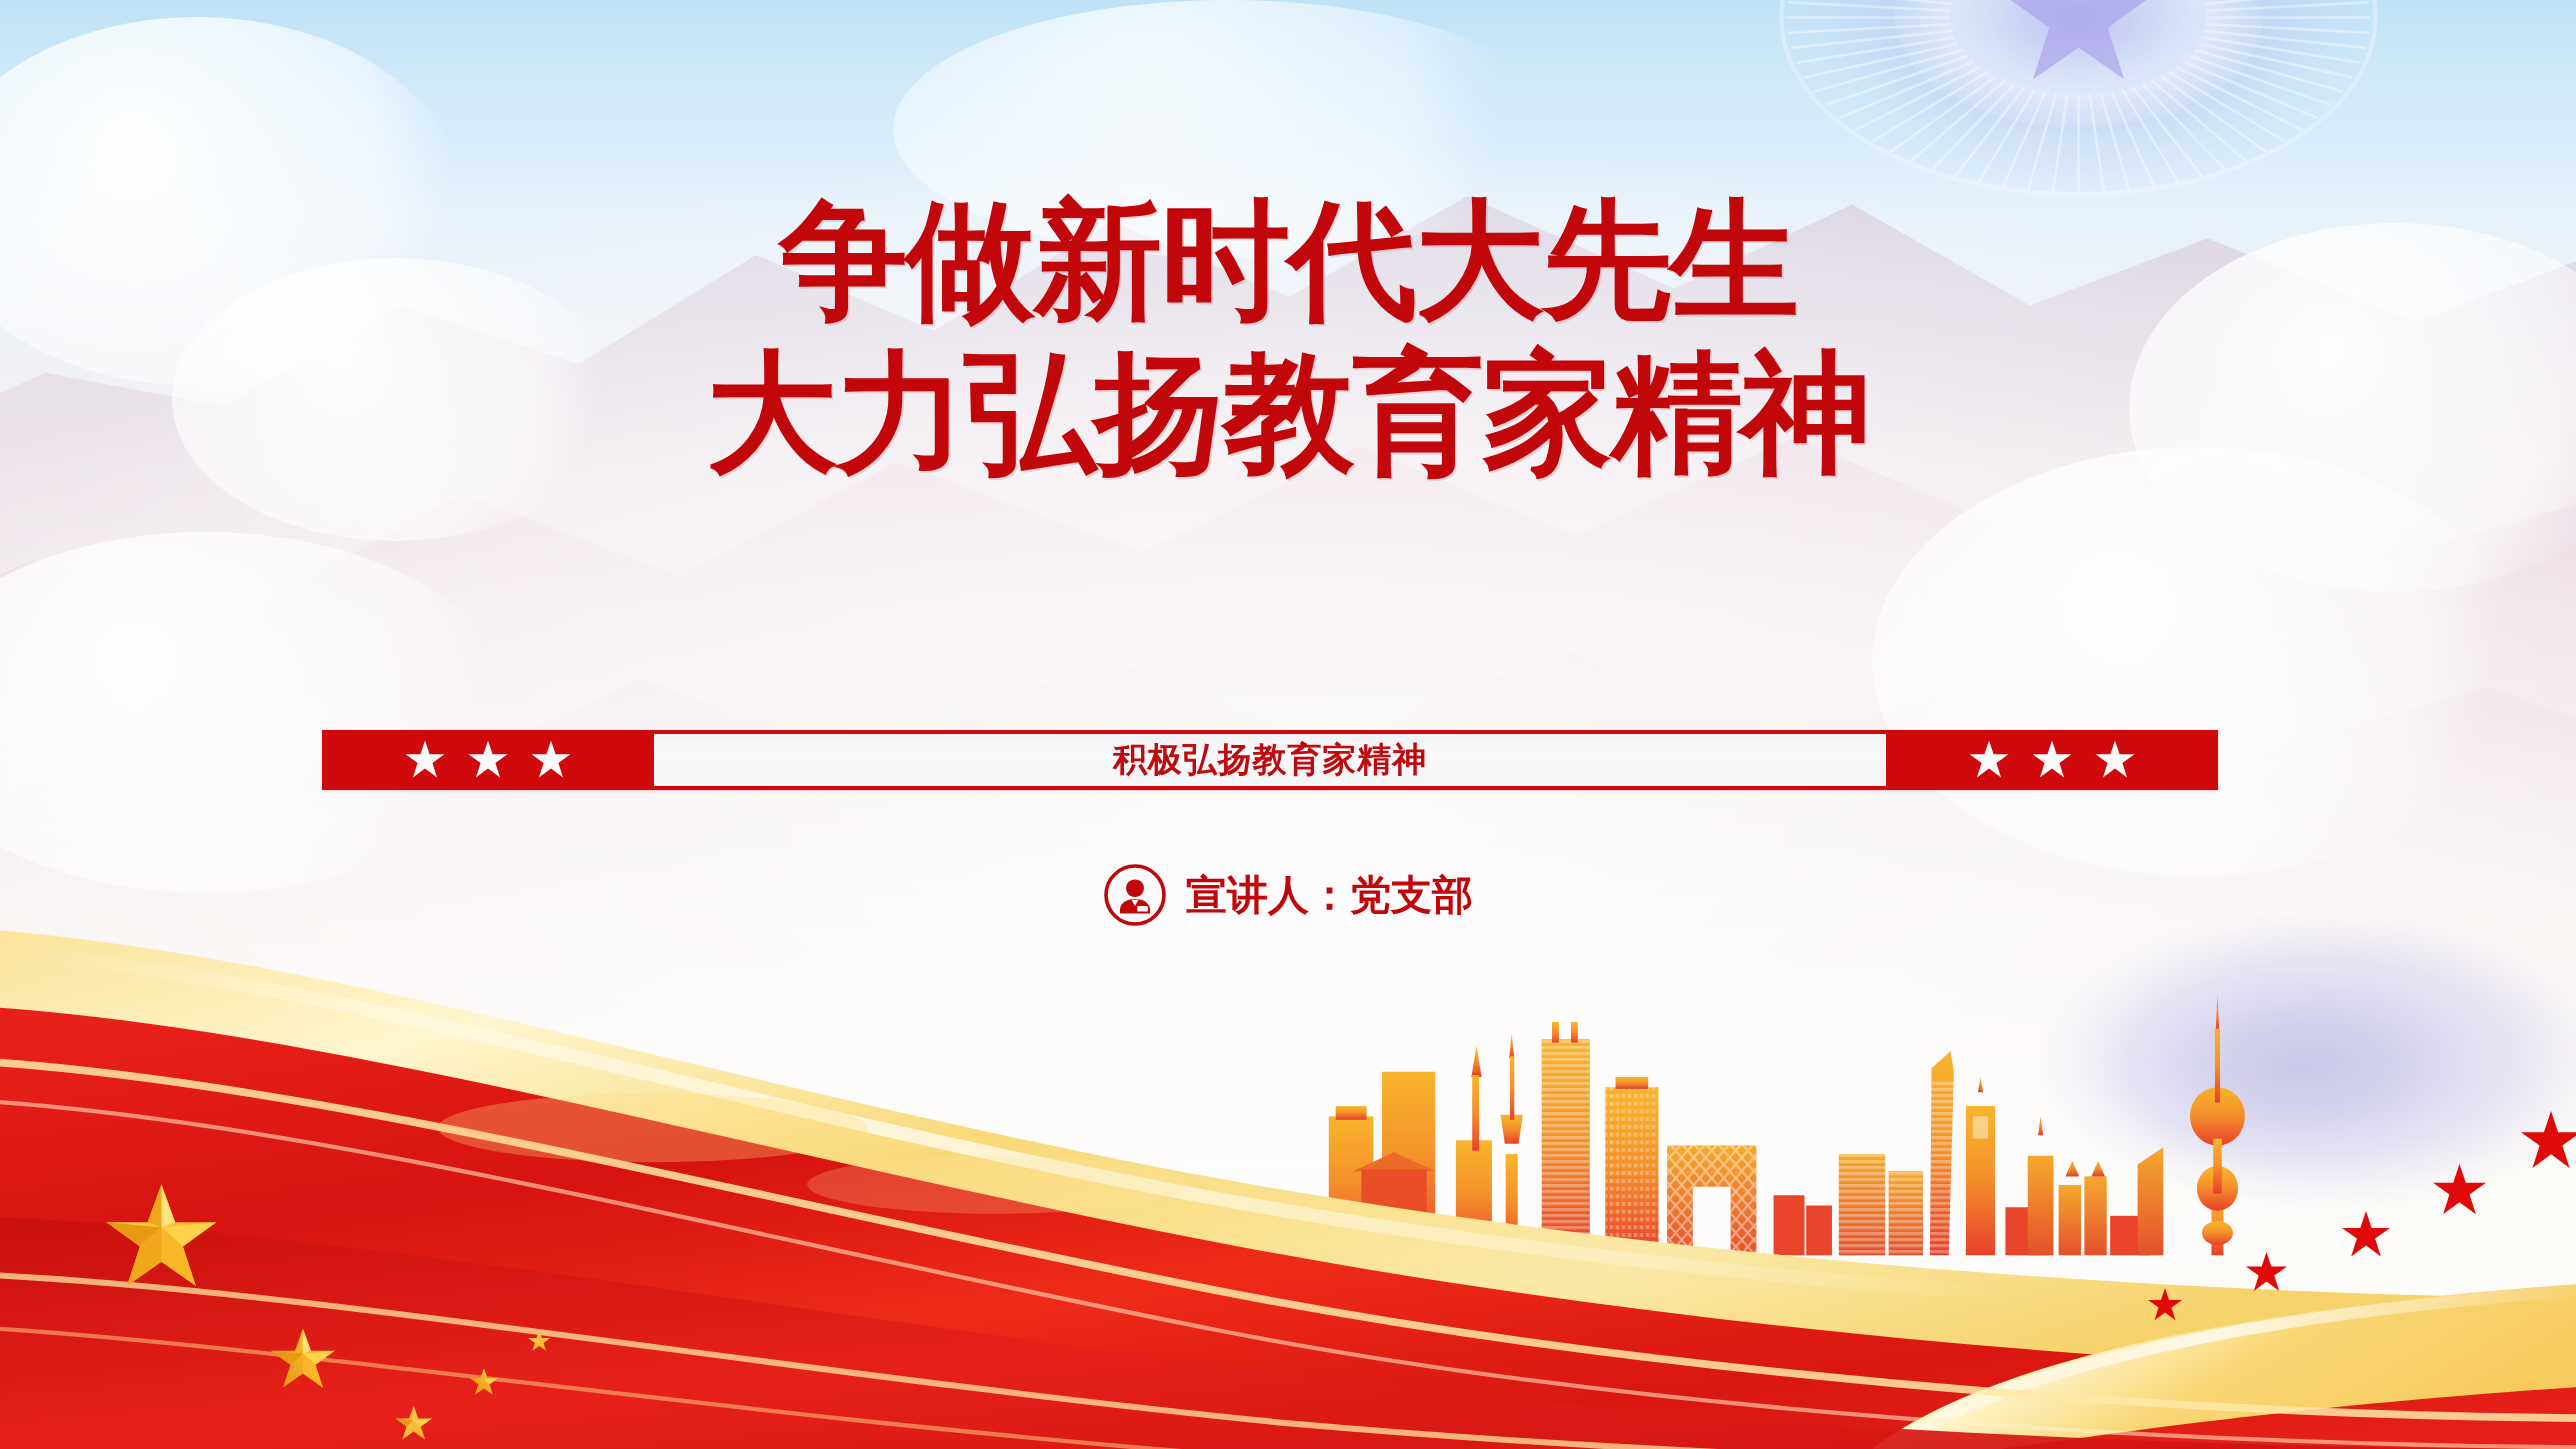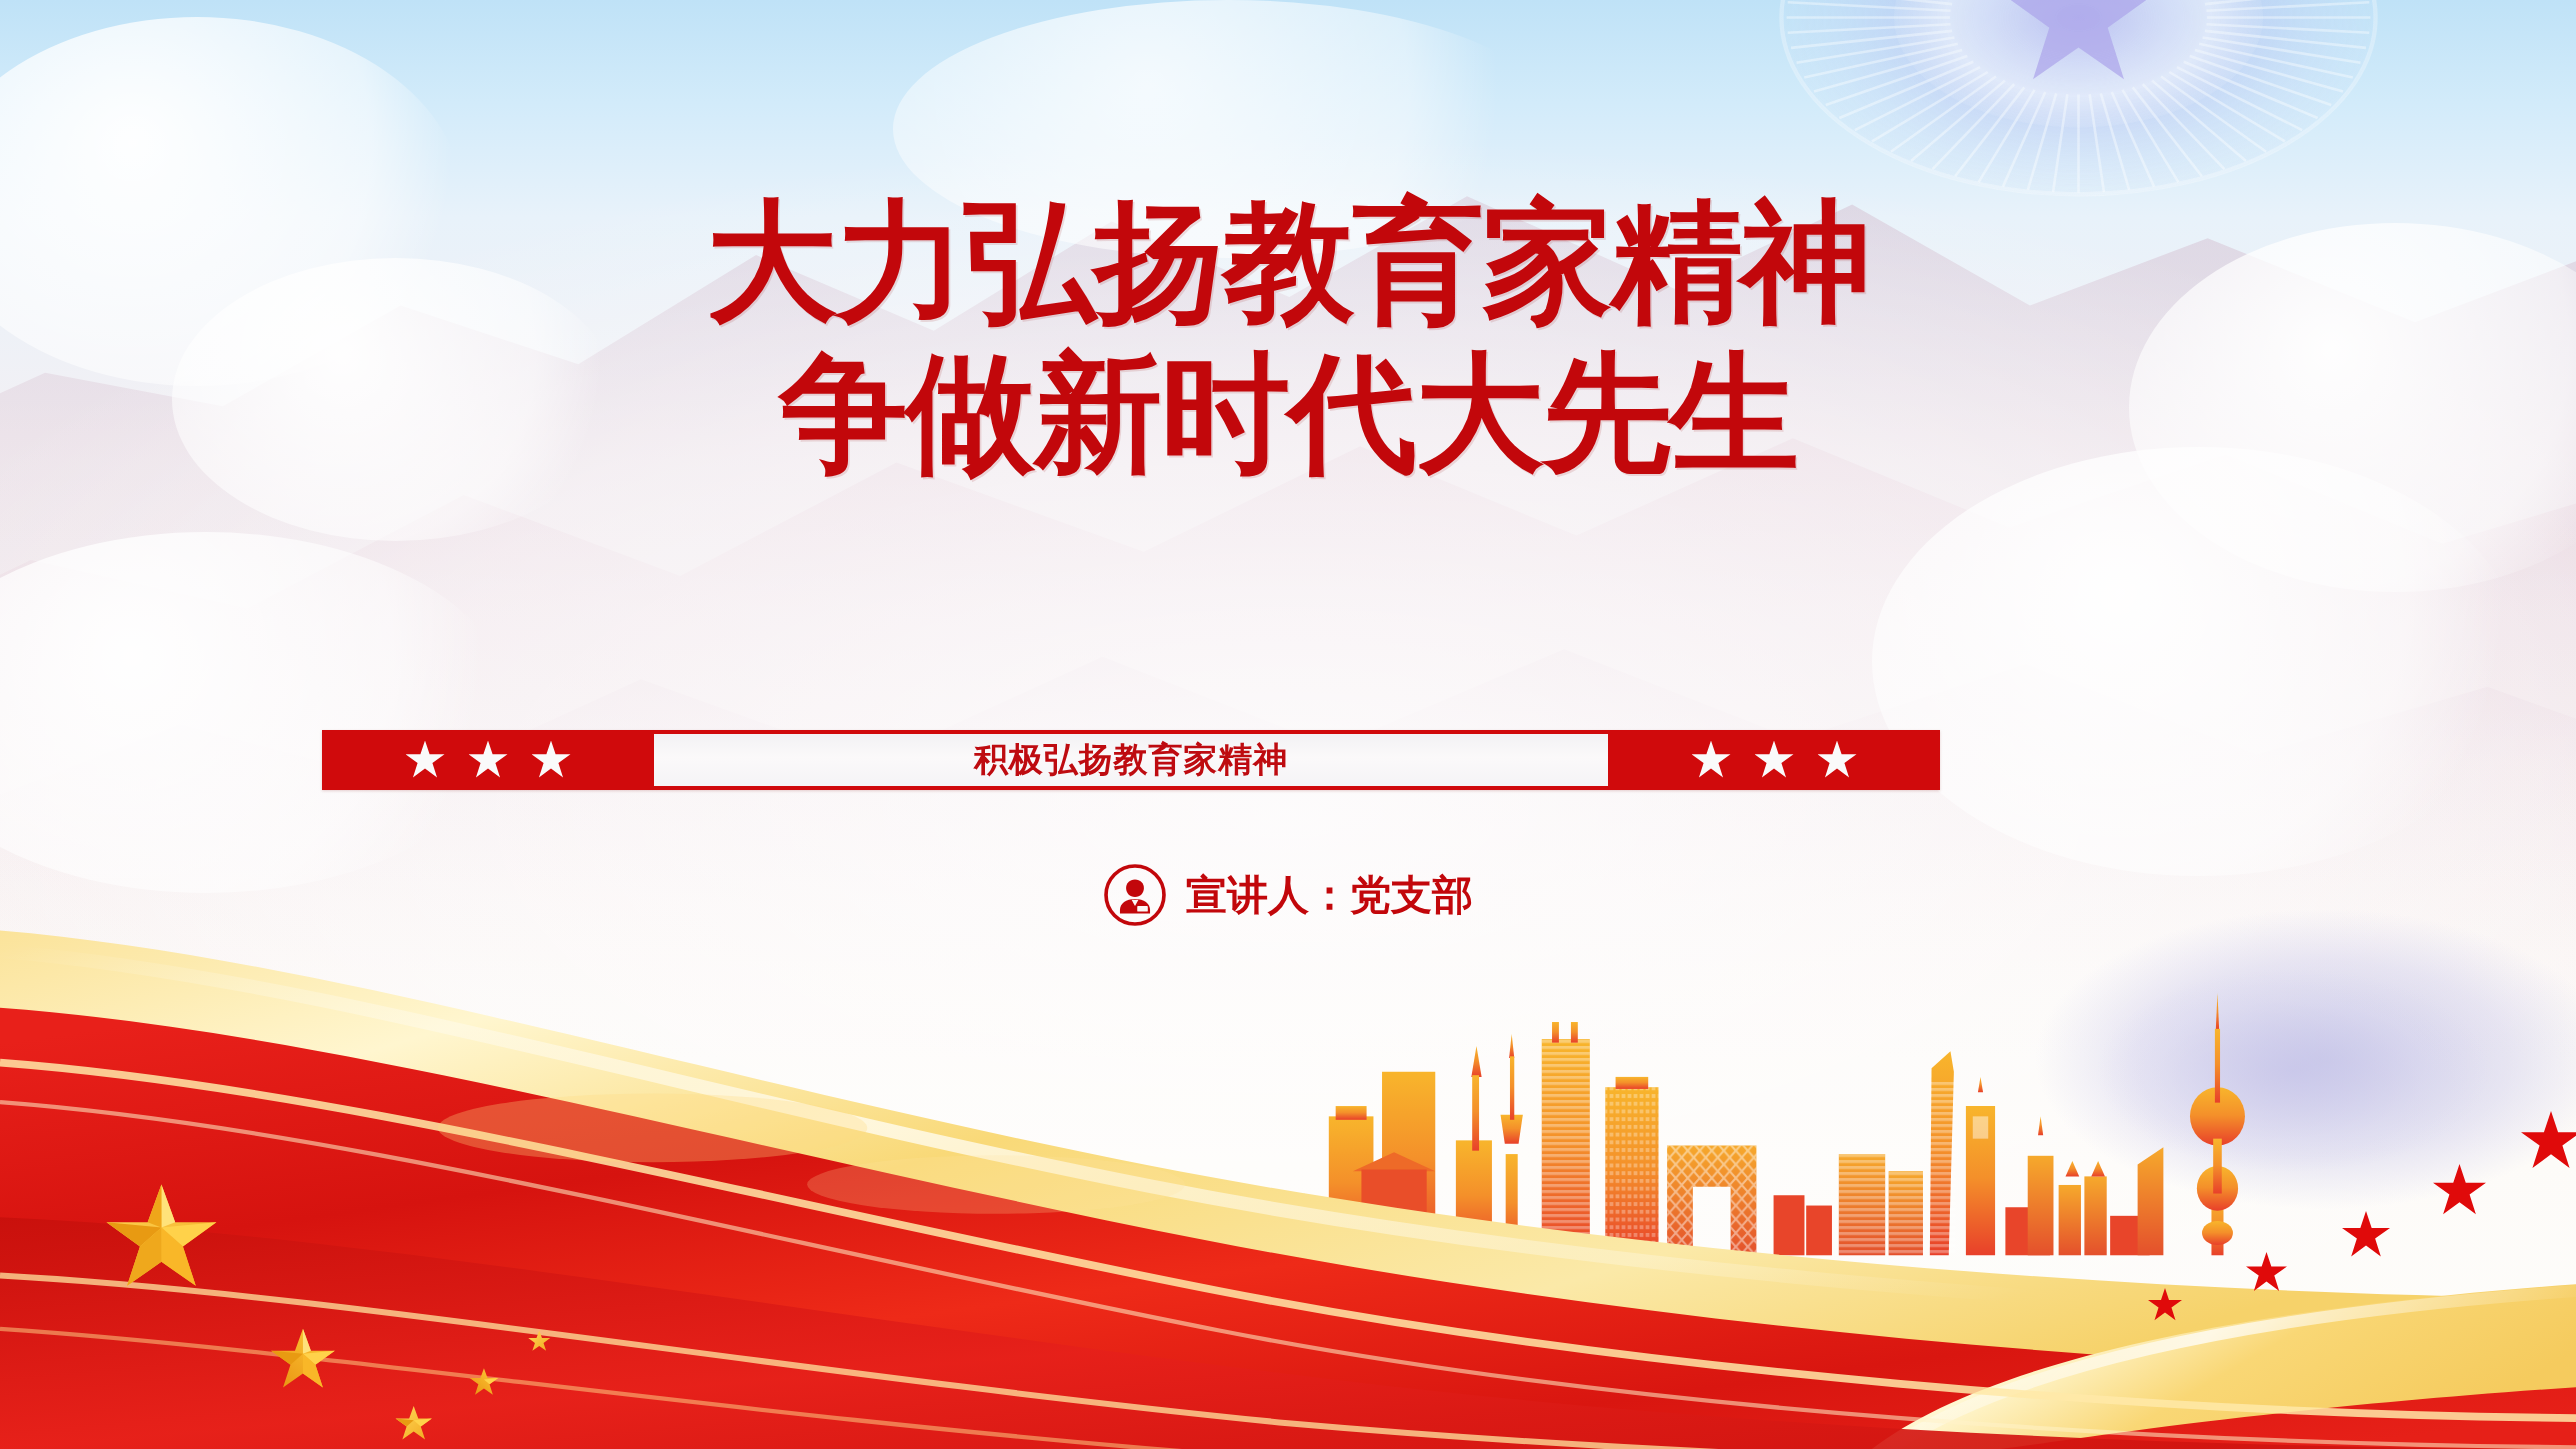--- a/index.html
+++ b/index.html
@@ -42,21 +42,21 @@
 
   
   .title-wrap{position:absolute;left:0;top:185px;width:2576px;text-align:center;}
   .t-line{font-family:"DejaVu Sans","Liberation Sans",sans-serif;
     color:#C2070B;font-weight:700;letter-spacing:-1.7px;
     line-height:1.17;font-size:131px;
     text-shadow:1.7px 1.7px 0 rgba(150,0,0,.12);}
   .t-line.l2{font-size:129px;}
 
   
-  .bar{position:absolute;left:322px;top:730px;width:1618px;height:60px;
+  .bar{position:absolute;left:322px;top:730px;width:1896px;height:60px;
     background:#D00A0C;display:flex;align-items:center;
     box-shadow:0 0.9px 2.6px rgba(120,0,0,.18);}
   .bar-stars{flex:0 0 332px;display:flex;align-items:center;justify-content:center;gap:24px;}
   .bar-stars.right{flex:0 0 332px;}
   .wstar{width:39px;height:39px;background:#fafafa;
     clip-path:polygon(50% 0%,61.8% 35.5%,100% 35.5%,69% 57.5%,80.9% 95%,50% 72%,19.1% 95%,31% 57.5%,0% 35.5%,38.2% 35.5%);
     filter:drop-shadow(0 0 0.9px rgba(255,255,255,.5));}
   .bar-panel{flex:1 1 auto;align-self:stretch;margin:4.3px 0;
     background:linear-gradient(to bottom,#f2f2f4,#fbf9fa 45%,#f5f4f6);
     display:flex;align-items:center;justify-content:center;}
@@ -197,22 +197,22 @@
             <line x1="499.0" y1="202.2" x2="688.7" y2="192.2"></line>
           </g>
       </g>
       <ellipse cx="350" cy="210" rx="215" ry="128" fill="url(#embRing)"></ellipse>
       <path d="M350 128 L372 186 L434 186 L384 222 L403 282 L350 245 L297 282 L316 222 L266 186 L328 186 Z" fill="#a99ce8" fill-opacity=".75"></path>
     </g>
     <ellipse cx="350" cy="210" rx="346" ry="206" fill="none" stroke="#ffffff" stroke-opacity=".35" stroke-width="5"></ellipse>
   </svg>
 
   <div class="title-wrap">
+    <div class="t-line l2">争做新时代大先生</div>
     <div class="t-line l1">大力弘扬教育家精神</div>
-    <div class="t-line l2">争做新时代大先生</div>
   </div>
 
   <div class="bar">
     <div class="bar-stars left">
       <span class="wstar"></span>
       <span class="wstar"></span>
       <span class="wstar"></span>
     </div>
     <div class="bar-panel">
       <span class="bar-text">积极弘扬教育家精神</span>

